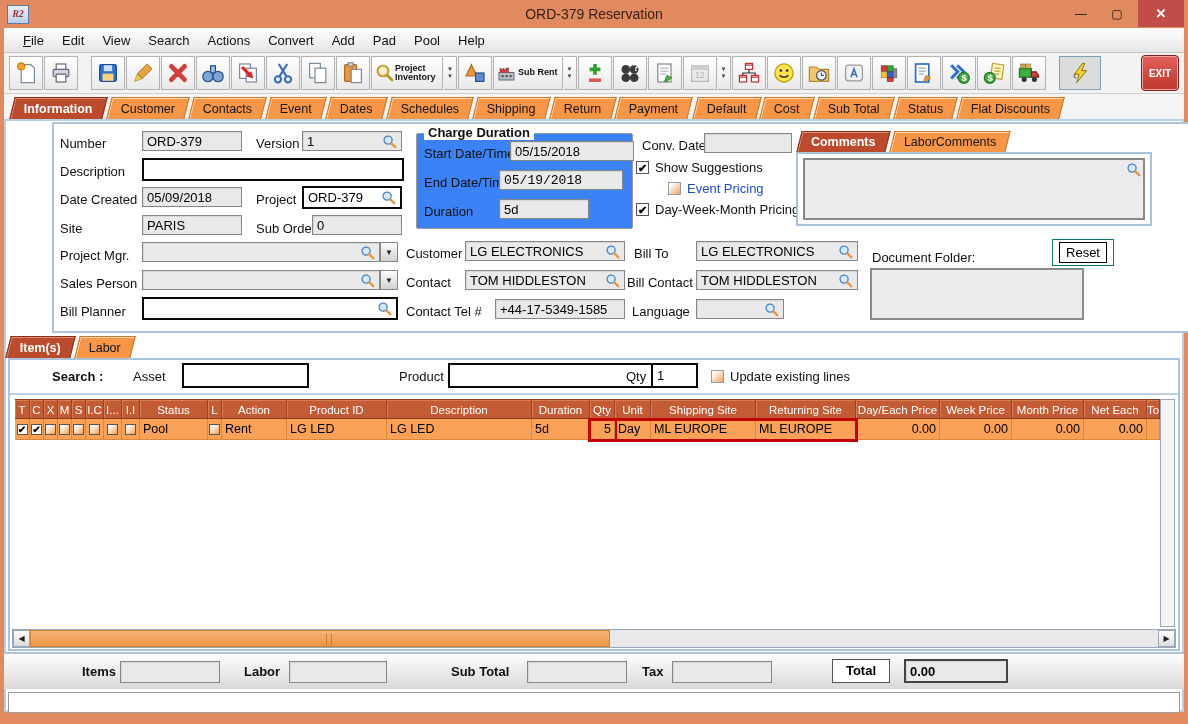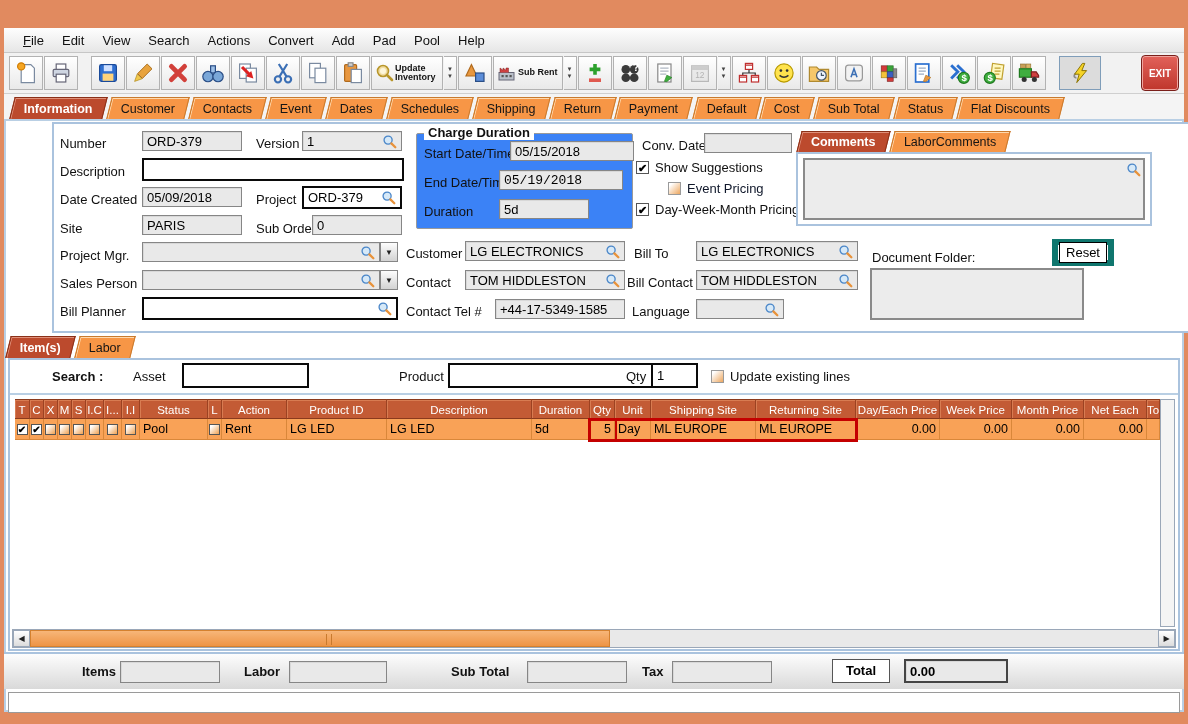--- a/index.html
+++ b/index.html
@@ -59,21 +59,21 @@
   .mag{width:15px;height:15px;flex:none;}
   .combo-dd{position:absolute;width:18px;height:20px;background:linear-gradient(#fdfdfd,#d2d2d2);
             border:1px solid #868686;box-sizing:border-box;display:flex;align-items:center;justify-content:center;
             font-size:8px;color:#222;}
   .grp{position:absolute;border:1px solid #9a9a9a;border-radius:2px;background:#3b82f6;}
   .grp-title{position:absolute;top:-9px;left:7px;background:#fff;padding:0 4px;font-size:13px;font-weight:bold;color:#111;}
   .chk{position:absolute;display:flex;align-items:center;gap:6px;font-size:13px;color:#111;}
   .box{width:13px;height:13px;border:1px solid #555;background:#fff;font-size:11px;line-height:12px;
        text-align:center;font-weight:bold;box-sizing:border-box;flex:none;color:#000;}
   .box.dis{background:linear-gradient(135deg,#ffffff 15%,#eda75f);border-color:#9a9a9a;}
-  .chk.dim{color:#0f172a;padding-left:32px;}
+  .chk.dim{color:#1d4ed8;padding-left:32px;}
   .graybox{position:absolute;background:#ececec;border:2px solid #8a8a8a;box-sizing:border-box;}
   
   .gridrow{position:absolute;display:flex;}
   .hc{height:20px;line-height:20px;background:#c35b35;color:#fff;font-size:11.5px;text-align:center;
       border-right:1px solid #9c4222;border-top:1px solid #8a3a1d;border-bottom:1px solid #8a3a1d;
       box-sizing:border-box;overflow:hidden;flex:none;box-shadow:inset 1px 1px 0 #d87c52;}
   .rc{height:21px;line-height:21px;background:#f9a257;color:#000;font-size:12.5px;
       border-right:1px solid #d9873a;border-bottom:1px solid #d9873a;box-sizing:border-box;
       overflow:hidden;flex:none;padding:0 3px;white-space:nowrap;}
   .rc.ck{display:flex;align-items:center;justify-content:center;padding:0;}
@@ -94,20 +94,27 @@
   
   .footer{position:absolute;left:4px;right:4px;top:652px;height:37px;background:linear-gradient(#fdfdfd,#d9d9d9);
           border-top:2px solid #aac3de;box-sizing:border-box;}
   .statusbar{position:absolute;left:8px;right:8px;top:692px;height:19px;background:#fff;border:1px solid #9a9a9a;}
 </style>
 </head>
 <body>
 
 <div class="app">
 
+  <div class="titlebar">
+    <div class="appicon">R2</div>
+    <div class="wtitle">ORD-379 Reservation</div>
+    <div class="wbtn btn-min">—</div>
+    <div class="wbtn btn-max">▢</div>
+    <div class="btn-close">✕</div>
+  </div>
 
   <div class="menubar">
     <span class="mitem accel">File</span>
     <span class="mitem">Edit</span>
     <span class="mitem">View</span>
     <span class="mitem">Search</span>
     <span class="mitem">Actions</span>
     <span class="mitem">Convert</span>
     <span class="mitem">Add</span>
     <span class="mitem">Pad</span>
@@ -182,21 +189,21 @@
           <rect x="6" y="1.5" width="4" height="3" fill="#d0d0d0" stroke="#888"></rect>
           <rect x="8.5" y="7" width="8.5" height="11" fill="#fff" stroke="#7a8aa0"></rect>
         </svg>
       </div>
     <div class="tbtn wide">
       <svg viewBox="0 0 20 20" style="width:20px;height:20px">
           <circle cx="8" cy="8" r="5.5" fill="#f0dca0" stroke="#b8962a" stroke-width="1.6"></circle>
           <circle cx="8" cy="8" r="3" fill="#fdf6da"></circle>
           <path d="M12 12l5 5" stroke="#b8962a" stroke-width="2.6" stroke-linecap="round"></path>
         </svg>
-      <span class="tlabel">Update Inventory</span>
+      <span class="tlabel">Project Inventory</span>
     </div>
     <div class="dd">
         <span>▼</span>
         <span>▼</span>
       </div>
     <div class="tbtn">
         <svg viewBox="0 0 20 20">
           <path d="M7 3l4.5 9.5H2.5z" fill="#e8973f" stroke="#b06a1d"></path>
           <rect x="10.5" y="10" width="7" height="7" fill="#5b8dd9" stroke="#2a4e86"></rect>
         </svg>
@@ -540,21 +547,21 @@
     <span class="lbl" style="left:578px;top:180px;">Language</span>
     <div class="fld" style="left:642px;top:175px;width:88px;">
         <span class="val"></span>
       <svg class="mag" viewBox="0 0 16 16">
           <circle cx="6.5" cy="6.5" r="4.3" fill="#d6e9f8" stroke="#4a86c8" stroke-width="1.4"></circle>
           <path d="M10 10l4.2 4.2" stroke="#e8923a" stroke-width="2.4" stroke-linecap="round"></path>
         </svg>
       </div>
 
     <span class="lbl" style="left:818px;top:126px;">Document Folder:</span>
-    <div style="position:absolute;left:998px;top:115px;width:62px;height:27px;border:6px solid #0f766e;box-sizing:border-box;display:flex;align-items:center;justify-content:center;">
+    <div style="position:absolute;left:998px;top:115px;width:62px;height:27px;border:1px solid #0f766e;box-sizing:border-box;display:flex;align-items:center;justify-content:center;">
       <button style="font-size:13px;background:#fff;border:1.5px solid #000;padding:0 6px;height:21px;font-family:inherit;">Reset</button>
     </div>
     <div class="graybox" style="left:816px;top:144px;width:214px;height:52px;"><span class="val"></span></div>
   </div>
 
   <div style="position:absolute;left:8px;top:335px;display:flex;align-items:flex-end;height:23px;">
     <div class="tab active">
         <span>Item(s)</span>
       </div>
     <div class="tab">

